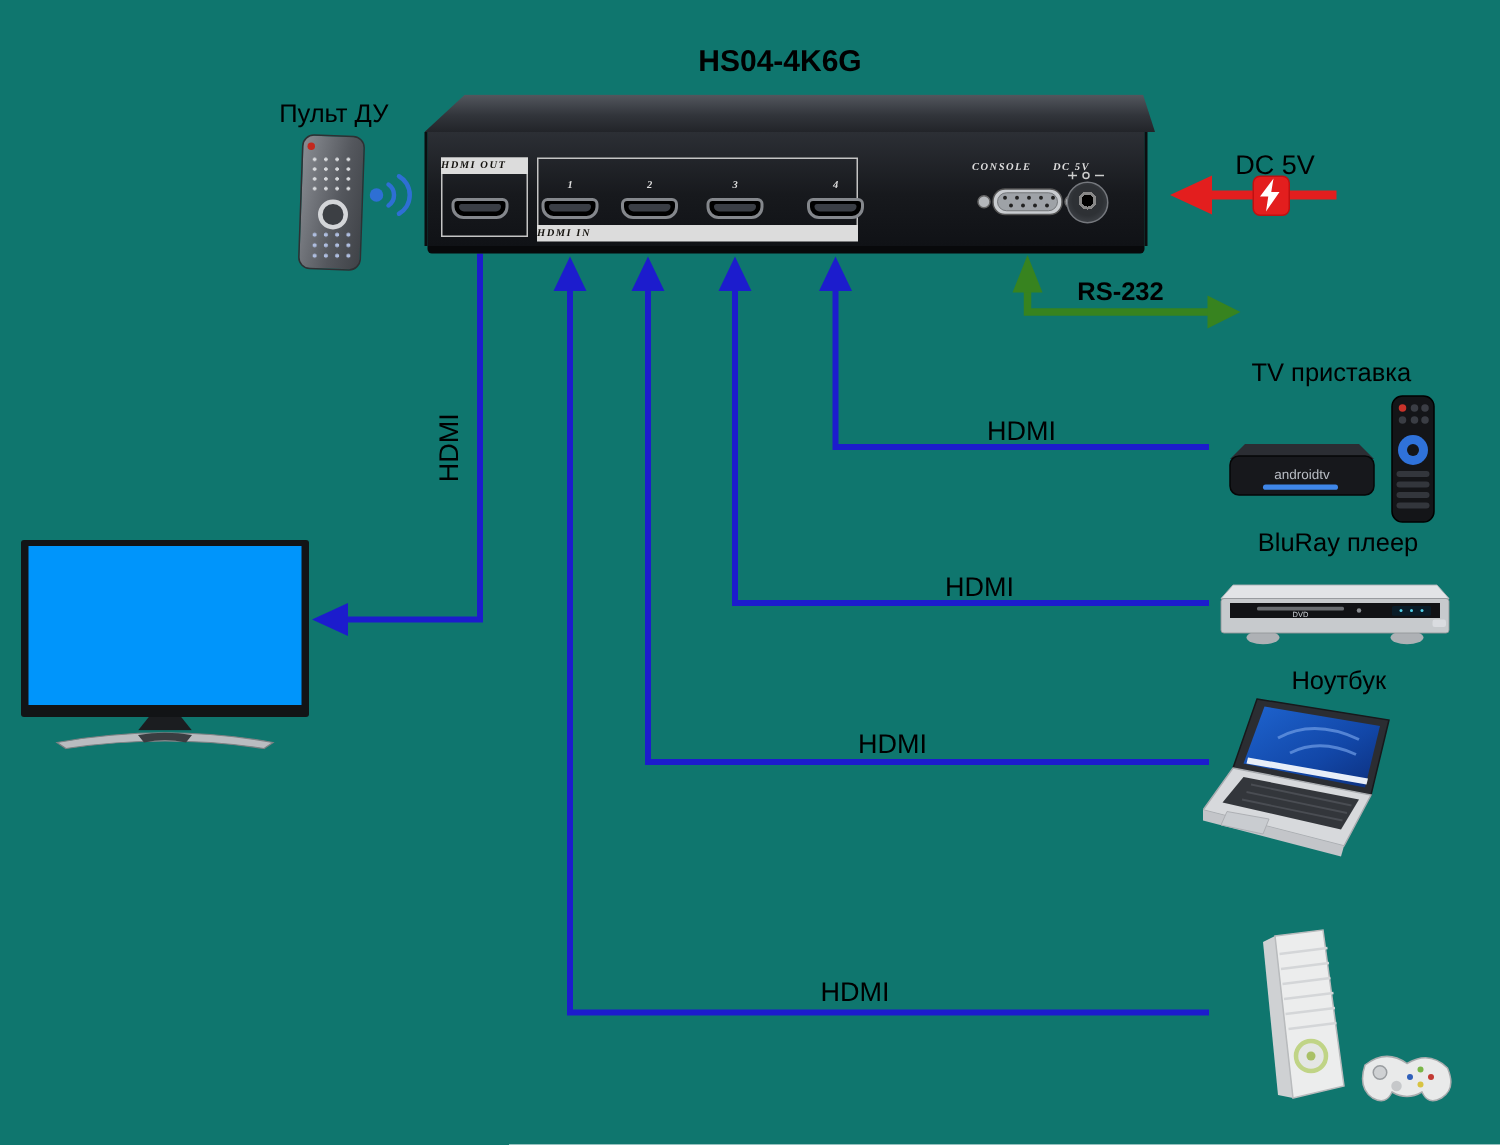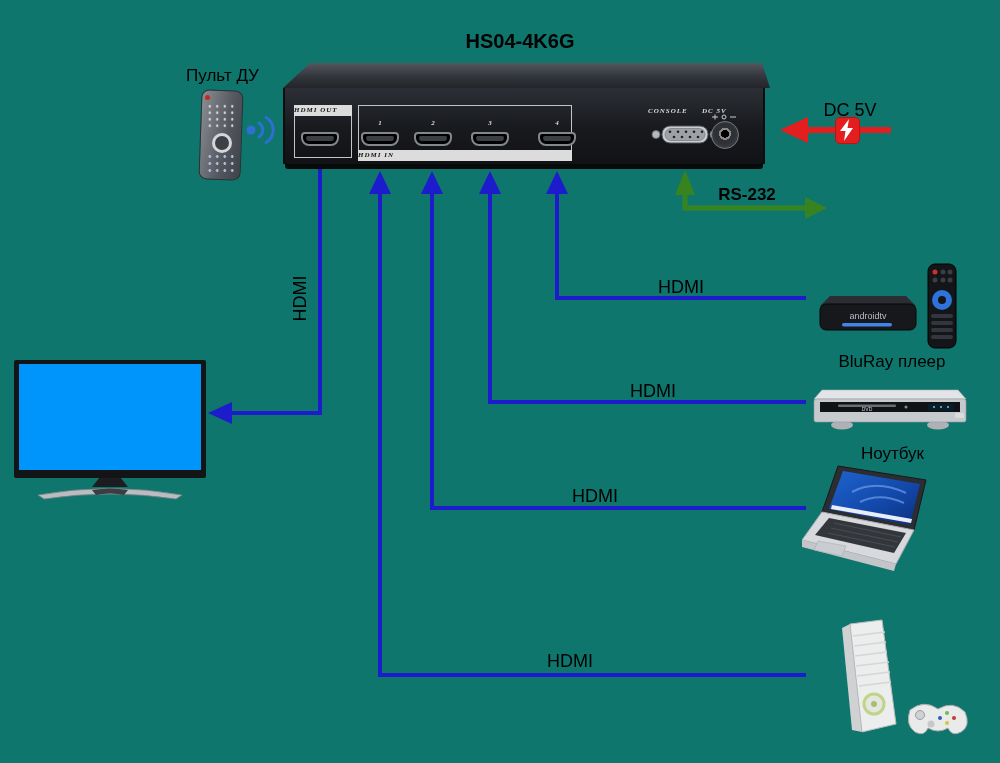--- a/index.html
+++ b/index.html
@@ -167,20 +167,21 @@
   <div class="cable-label" style="left:530px;top:651px;">HDMI</div>
 
   <div class="abs" id="tv-frame"></div>
   <div class="abs" id="tv-screen"></div>
   <div class="abs" id="tv-neck"></div>
   <svg class="abs" style="left:34px;top:484px;" width="152" height="16" viewBox="0 0 152 16">
     <path d="M 4,11 Q 76,-2 148,11 L 142,15 Q 76,5 10,15 Z" fill="#b9bcc0" stroke="#7e8184" stroke-width="0.8"></path>
     <path d="M 58,6 Q 76,3 94,6 L 90,11 Q 76,8 62,11 Z" fill="#3a3d41"></path>
   </svg>
 
+  <div class="t" style="left:810px;top:239px;width:155px;">TV приставка</div>
   <svg class="abs" style="left:812px;top:260px;" width="152" height="92" viewBox="0 0 152 92">
     <polygon points="18,36 94,36 104,46 8,46" fill="#2b2d33"></polygon>
     <rect x="8" y="44" width="96" height="26" rx="6" fill="#17181c" stroke="#060607"></rect>
     <text x="56" y="59" font-size="9" fill="#b9bdc4" text-anchor="middle" font-family="Liberation Sans, sans-serif">androidtv</text>
     <rect x="30" y="63" width="50" height="3.5" rx="1.75" fill="#3f86e8"></rect>
     <rect x="116" y="4" width="28" height="84" rx="7" fill="#141518" stroke="#000"></rect>
     <circle cx="123" cy="12" r="2.5" fill="#c9332a"></circle>
     <circle cx="131" cy="12" r="2.5" fill="#3a3d44"></circle>
       <circle cx="138" cy="12" r="2.5" fill="#3a3d44"></circle>
     <circle cx="123" cy="20" r="2.5" fill="#3a3d44"></circle>

